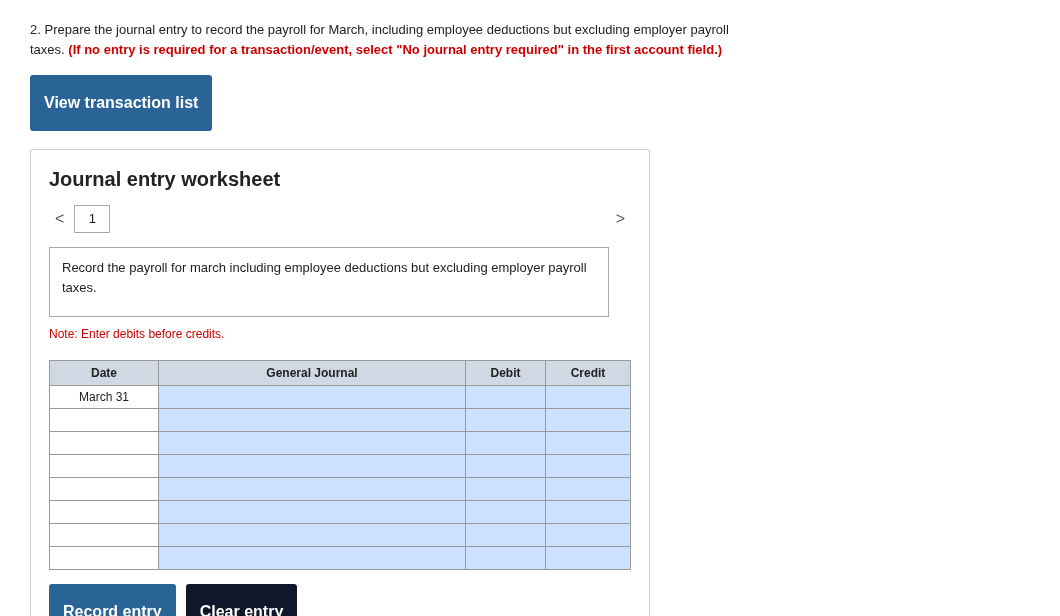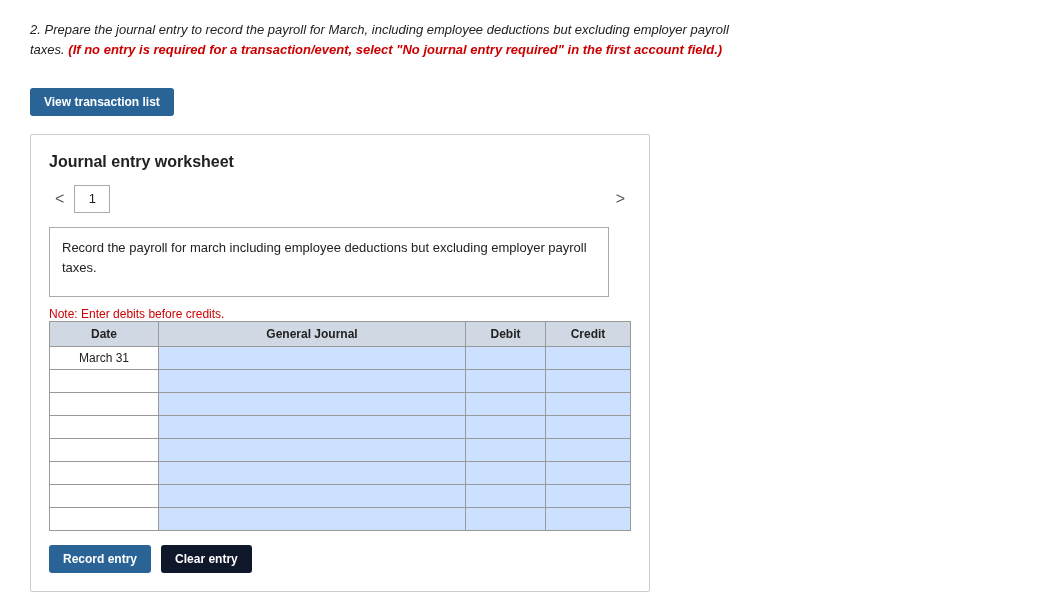--- a/index.html
+++ b/index.html
@@ -8,55 +8,54 @@
       font-size: 13px;
       background: #fff;
       color: #222;
       padding: 20px 30px;
       width: 1060px;
       min-height: 616px;
     }
     .question-text {
       font-size: 13px;
       line-height: 1.5;
-      margin-bottom: 29px;
+      margin-bottom: 16px;
       max-width: 700px;
-      font-style: italic;
     }
     .question-text .bold-red {
       font-weight: bold;
       color: #cc0000;
     }
     .btn {
       display: inline-block;
-      padding: 7px 14px;
+      padding: 19px 14px;
       background: #2a6496;
       color: #fff;
       border: none;
       border-radius: 3px;
       cursor: pointer;
-      font-size: 12px;
+      font-size: 16px;
       font-weight: bold;
       text-align: center;
     }
 
     .view-transaction-btn {
       margin-bottom: 18px;
     }
 
     .worksheet-container {
       border: 1px solid #ccc;
       border-radius: 2px;
       padding: 18px 18px 18px 18px;
       max-width: 620px;
       background: #fff;
     }
 
     .worksheet-title {
-      font-size: 16px;
+      font-size: 20px;
       font-weight: bold;
       margin-bottom: 14px;
     }
 
     .nav-row {
       display: flex;
       align-items: center;
       margin-bottom: 14px;
     }
     .nav-arrow {
@@ -82,21 +81,21 @@
       font-size: 13px;
       line-height: 1.5;
       margin-bottom: 10px;
       min-height: 70px;
       max-width: 560px;
     }
 
     .note-text {
       color: #cc0000;
       font-size: 12px;
-      margin-bottom: 0;
+      margin-bottom: 19px;
     }
 
     
     .journal-table {
       width: 100%;
       border-collapse: collapse;
       margin-bottom: 14px;
     }
     .journal-table th {
       background: #d0d8e4;

